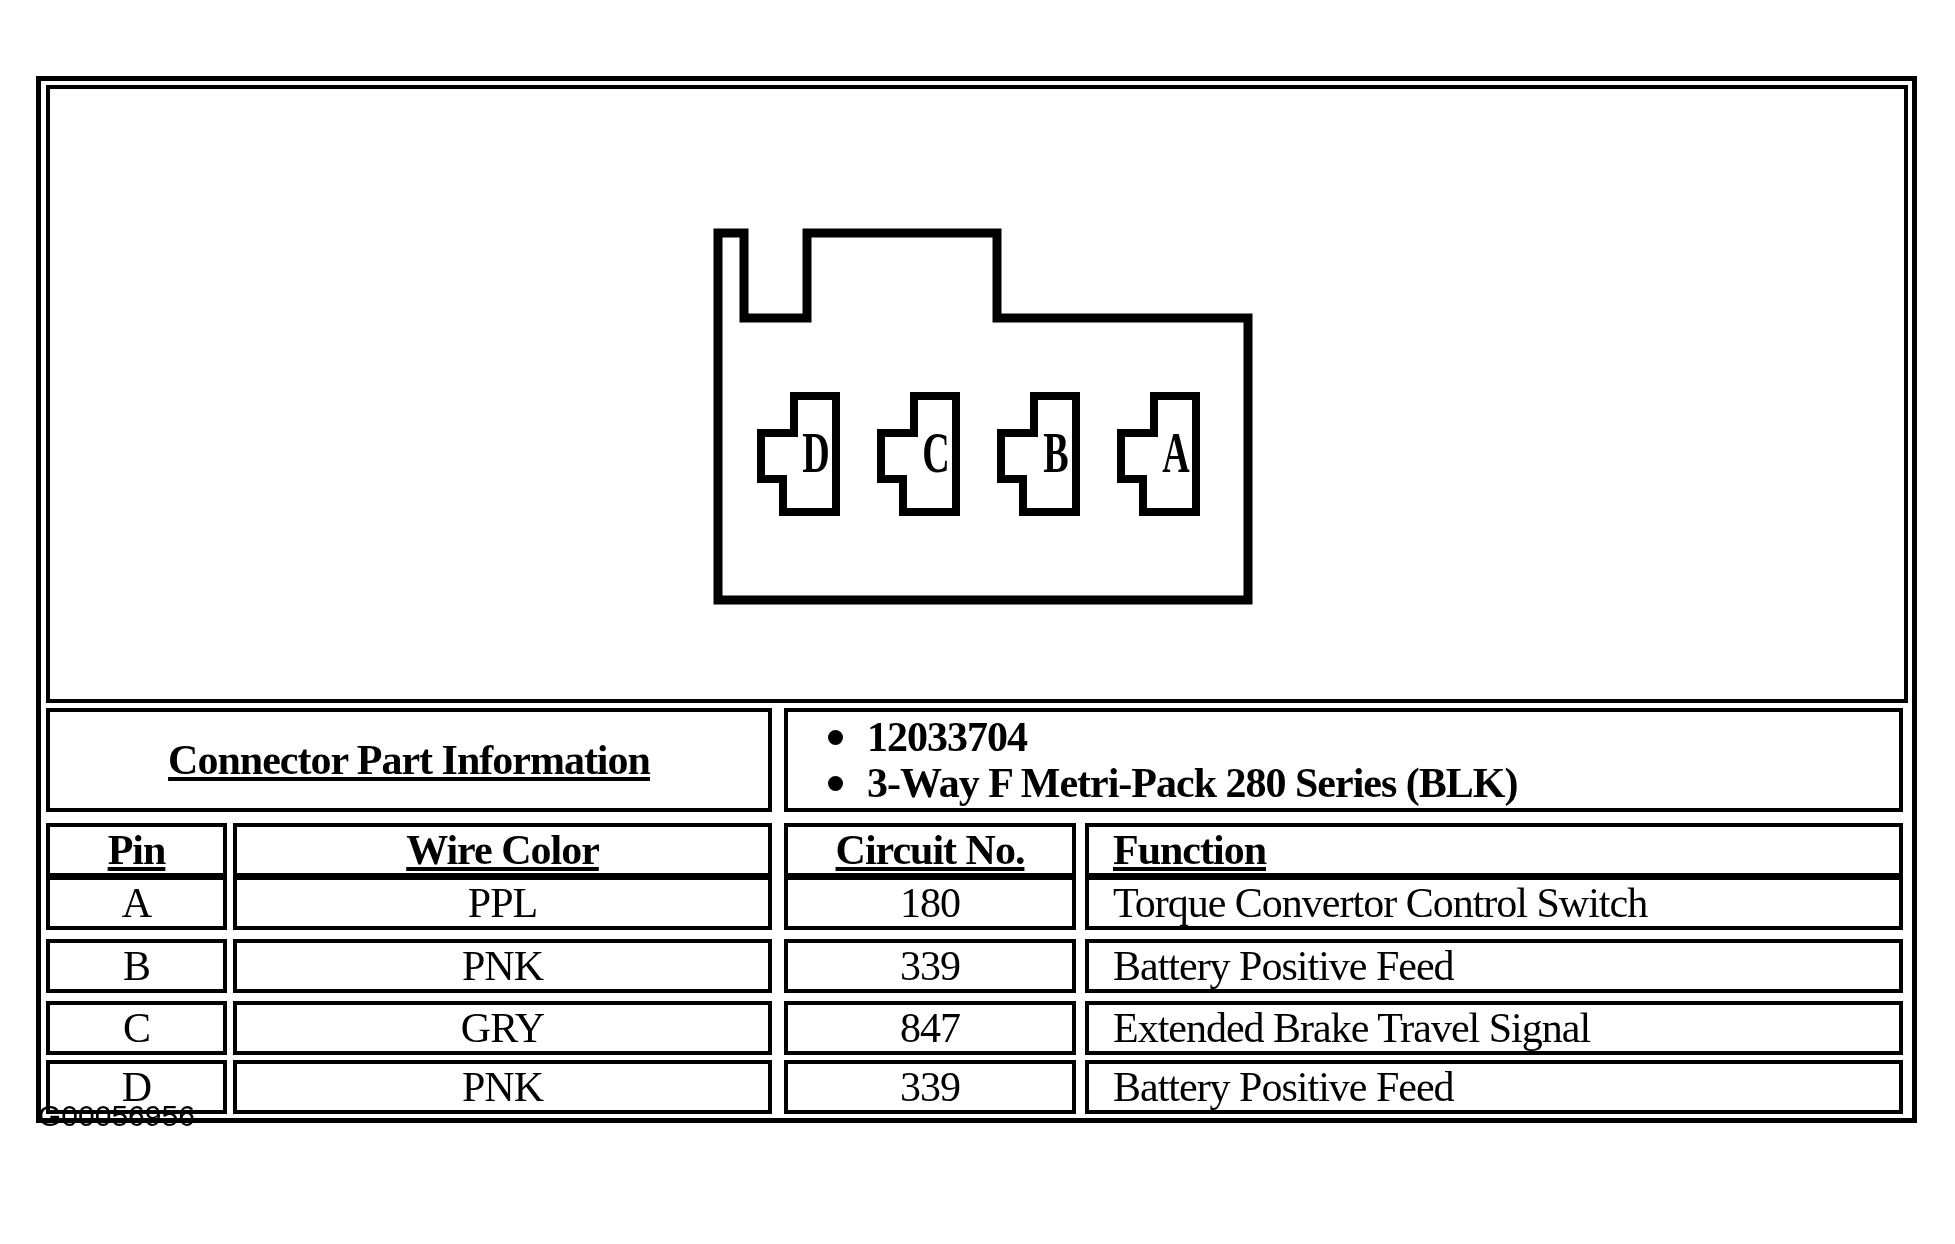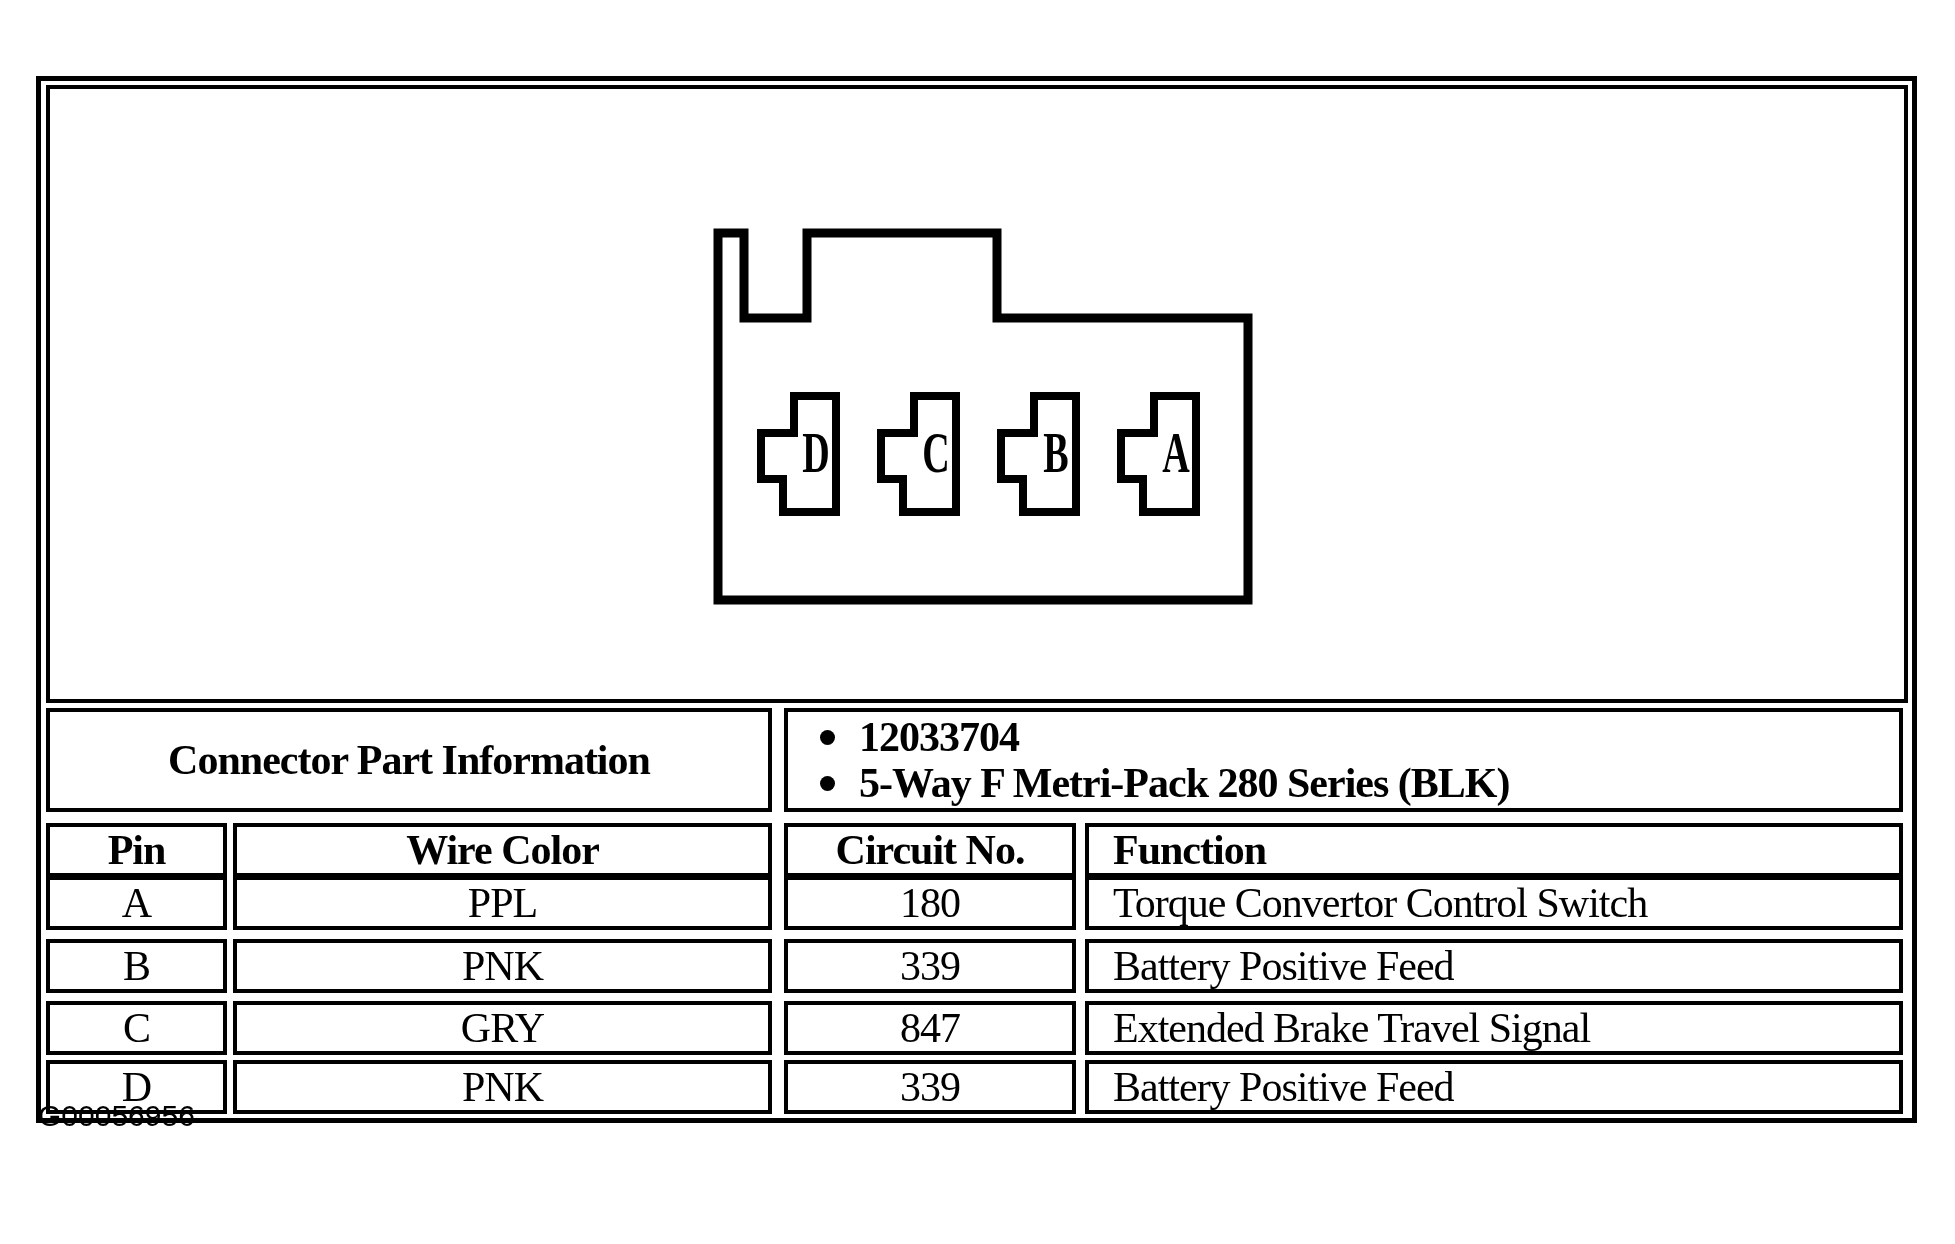--- a/index.html
+++ b/index.html
@@ -46,30 +46,30 @@
 
   
   .cell {
     border: 4px solid #000;
     background: #fff;
     display: flex;
     align-items: center;
     justify-content: center;
     letter-spacing: -1px;
   }
-  .bold   { font-weight: bold; font-size: 42px; }
+  .bold   { font-weight: bold; font-size: 42px; text-decoration: underline; }
   .data-t { font-weight: normal; font-size: 42px; }
 
   .part-info-left  { left: 46px;  top: 708px; width: 726px;  height: 104px; }
   .part-info-right {
     left: 784px; top: 708px; width: 1119px; height: 104px;
     flex-direction: column;
     align-items: flex-start;
     justify-content: center;
-    padding-left: 32px;
+    padding-left: 40px;
   }
   .bullet-item {
     display: flex;
     align-items: center;
     font-weight: bold;
     font-size: 42px;
     line-height: 46px;
     letter-spacing: -1px;
   }
   .dot {
@@ -136,21 +136,21 @@
   <div class="abs cell bold part-info-left">
     <span>Connector Part Information</span>
   </div>
   <div class="abs cell part-info-right">
     <div class="bullet-item">
       <span class="dot"></span>
       <span>12033704</span>
     </div>
     <div class="bullet-item">
       <span class="dot"></span>
-      <span>5-Way F Metri-Pack 280 Series (BLK)</span>
+      <span>3-Way F Metri-Pack 280 Series (BLK)</span>
     </div>
   </div>
 
   <div class="abs cell bold row-header col-pin">
     <span>Pin</span>
   </div>
   <div class="abs cell bold row-header col-circuit">
     <span>Circuit No.</span>
   </div>
   <div class="abs cell bold row-header col-wire">

